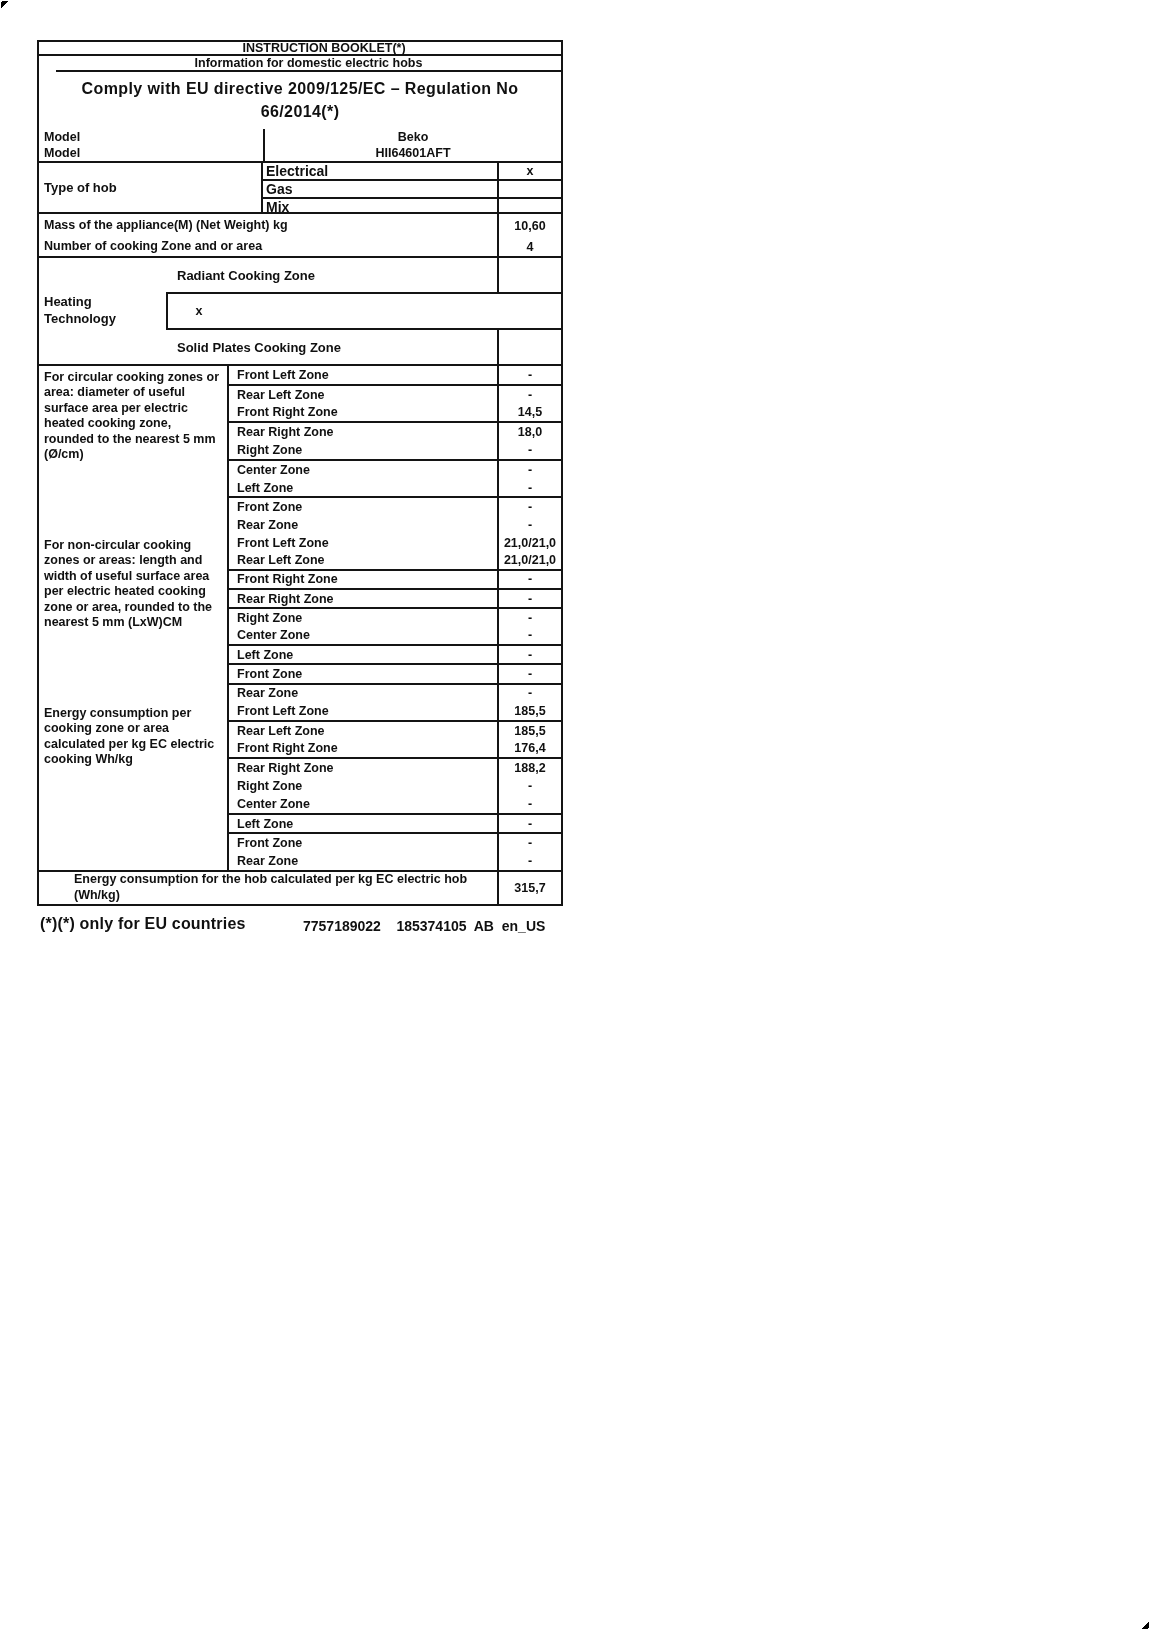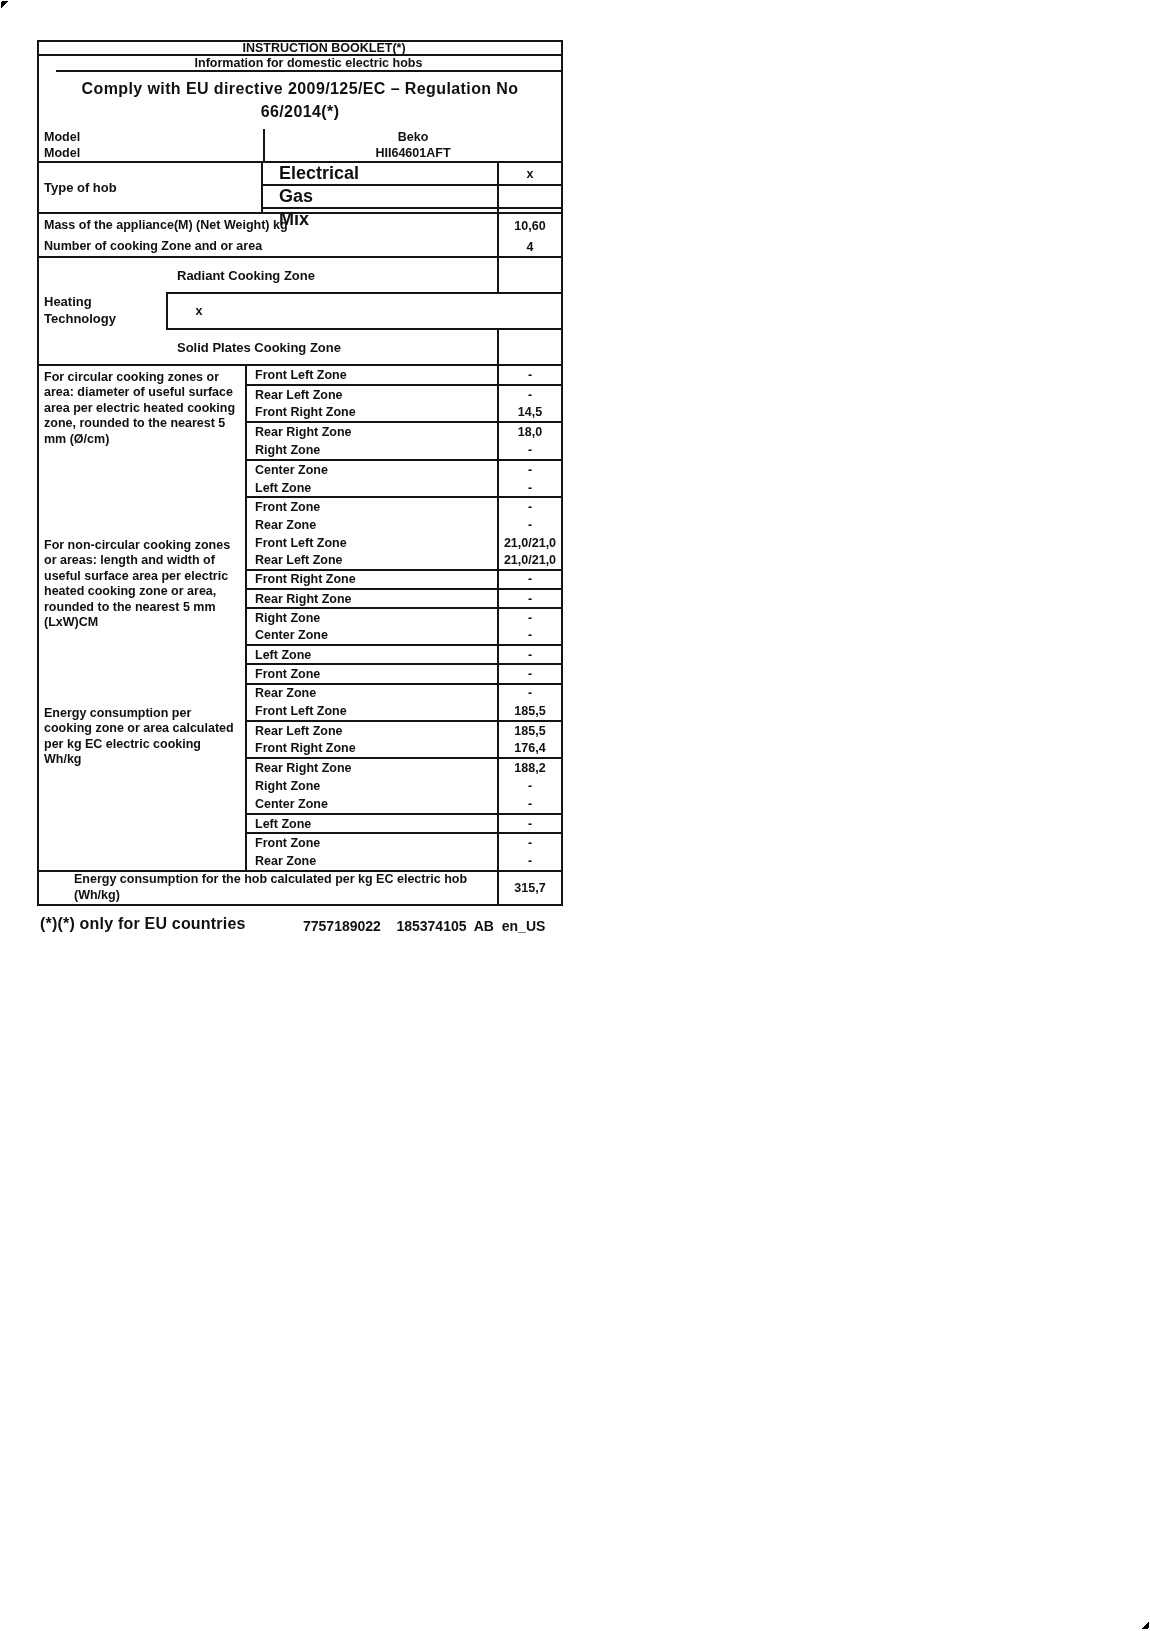--- a/index.html
+++ b/index.html
@@ -25,35 +25,35 @@
   .bm{height:34px;display:flex;box-sizing:border-box;}
   .bm-left{width:224px;border-right:2px solid #141414;display:flex;flex-direction:column;}
   .bm-left .cell{flex:1;display:flex;align-items:center;padding-left:5px;font-size:12.5px;}
   .bm-right{flex:1;display:flex;flex-direction:column;}
   .bm-right .cell{flex:1;display:flex;align-items:center;justify-content:center;font-size:12.5px;}
   
   .type{height:51px;display:flex;box-sizing:border-box;}
   .type-label{width:224px;border-right:2px solid #141414;display:flex;align-items:center;padding-left:5px;font-size:13px;box-sizing:border-box;}
   .type-rows{flex:1;display:flex;flex-direction:column;}
   .trow{flex:1;display:flex;box-sizing:border-box;}
-  .trow .tname{flex:1;display:flex;align-items:center;padding-left:16px;font-size:18px;border-radius:7px;}
+  .trow .tname{flex:1;display:flex;align-items:center;padding-left:3px;font-size:14px;border-radius:7px;}
   .val62{width:62px;border-left:2px solid #141414;display:flex;align-items:center;justify-content:center;font-size:12.5px;box-sizing:content-box;}
   
   .simple-row{display:flex;box-sizing:border-box;gap:48px;}
   .simple-row .slabel{flex:1;display:flex;align-items:center;padding-left:5px;font-size:12.5px;line-height:1.25;}
   .h24{height:24px;}  .h20{height:20px;}
   
   .heat{height:108px;display:flex;box-sizing:border-box;}
   .heat-label{width:127px;display:flex;align-items:center;padding-left:5px;font-size:13px;white-space:pre-line;line-height:1.3;box-sizing:border-box;}
   .heat-rows{flex:1;display:flex;flex-direction:column;}
   .hrow{flex:1;display:flex;box-sizing:border-box;}
   .hrow .hname{flex:1;display:flex;align-items:center;padding-left:11px;font-size:13px;}
   
   .zsec{height:168px;display:flex;box-sizing:border-box;}
-  .zsec-label{width:208px;border-right:2px solid #141414;padding:4px 7px 0 5px;font-size:12.5px;line-height:15.4px;box-sizing:border-box;}
+  .zsec-label{width:190px;border-right:2px solid #141414;padding:4px 7px 0 5px;font-size:12.5px;line-height:15.4px;box-sizing:border-box;}
   .zsec-rows{flex:1;display:flex;flex-direction:column;}
   .zrow{flex:1;display:flex;box-sizing:border-box;}
   .zrow .zname{flex:1;display:flex;align-items:center;padding-left:8px;font-size:12.5px;}
   
   .hob{height:34px;border-top:2px solid #141414;display:flex;box-sizing:border-box;}
   .hob .slabel{flex:1;display:flex;align-items:center;padding-left:20px;font-size:12.5px;line-height:1.25;padding-right:4px;margin-left:15px;}
   
   .footer{position:absolute;left:37px;top:913px;width:560px;height:28px;}
   .footer-note{position:absolute;left:3px;top:2px;font-size:16px;letter-spacing:0.2px;}
   .footer-codes{position:absolute;left:266px;top:5px;font-size:14px;white-space:pre;}

